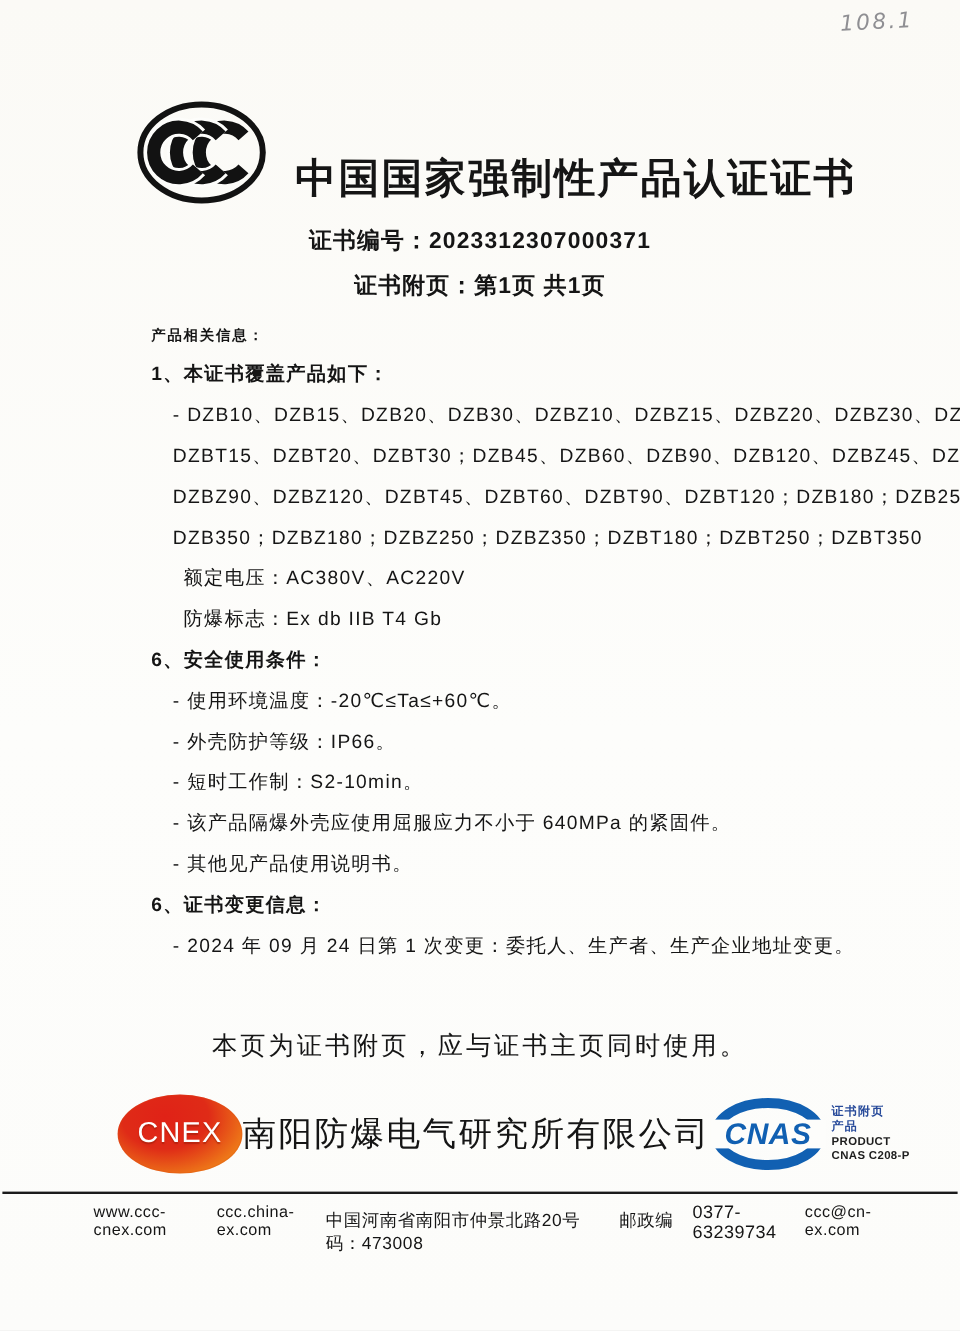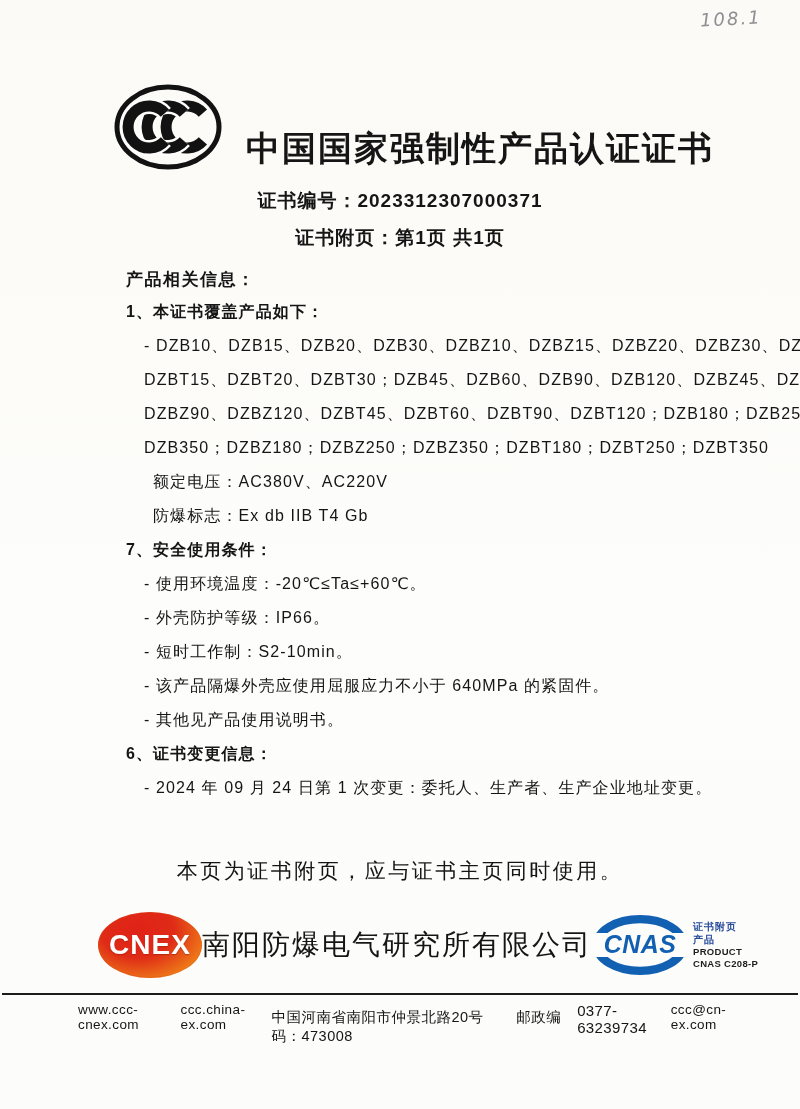--- a/index.html
+++ b/index.html
@@ -27,21 +27,21 @@
     font-size:34px;font-weight:700;letter-spacing:2px;
     white-space:nowrap;
   }
   .certline{
     text-align:center;font-weight:700;font-size:19px;letter-spacing:1px;
   }
   .certline.first{margin-top:16px;}
   .certline.second{margin-top:11px;}
   .body{margin:12px 0 0 126px;}
   .section-title{
-    font-size:17px;font-weight:700;letter-spacing:1.5px;height:32px;
+    font-size:12px;font-weight:700;letter-spacing:1.5px;height:32px;
     display:flex;align-items:center;
   }
   .bline{
     height:34px;display:flex;align-items:center;
     font-size:16px;letter-spacing:1.1px;white-space:nowrap;
   }
   .ind0{margin-left:0;font-weight:bold;}
   .ind1{margin-left:18px;}
   .ind2{margin-left:27px;}
   .notice{
@@ -52,21 +52,21 @@
     display:flex;align-items:center;justify-content:space-between;
     margin:26px 58px 0 98px;height:68px;
   }
   .cnex-logo{
     width:104px;height:66px;border-radius:50%;
     background:radial-gradient(ellipse at 38% 28%,#e02217 0%,#df2b17 40%,#ec6f18 72%,#f6a71d 100%);
     display:flex;align-items:center;justify-content:center;flex:0 0 auto;
     box-shadow:0 0 0 1px rgba(220,80,20,.25) inset;
   }
   .cnex-logo span{
-    color:#ffffff;font-weight:700;font-size:28px;letter-spacing:1px;
+    color:#ffffff;font-weight:400;font-size:24px;letter-spacing:1px;
     text-shadow:0 1px 1px rgba(150,30,10,.55);
   }
   .org-name{
     font-size:28px;font-weight:400;letter-spacing:2px;white-space:nowrap;
   }
   .cnas-group{display:flex;align-items:center;gap:5px;flex:0 0 auto;}
   .cnas-logo{width:96px;height:60px;}
   .cnas-caption{display:flex;flex-direction:column;line-height:1.3;}
   .cnas-cn{color:#274a9a;font-size:10px;font-weight:700;letter-spacing:1px;}
   .cnas-en{color:#1d1d1d;font-size:9.5px;font-weight:700;letter-spacing:.3px;}
@@ -108,21 +108,21 @@
 
   <div class="body">
     <div class="section-title">产品相关信息：</div>
     <div class="bline ind0">1、本证书覆盖产品如下：</div>
     <div class="bline ind1">- DZB10、DZB15、DZB20、DZB30、DZBZ10、DZBZ15、DZBZ20、DZBZ30、DZBT10、</div>
     <div class="bline ind1">DZBT15、DZBT20、DZBT30；DZB45、DZB60、DZB90、DZB120、DZBZ45、DZBZ60、</div>
     <div class="bline ind1">DZBZ90、DZBZ120、DZBT45、DZBT60、DZBT90、DZBT120；DZB180；DZB250；</div>
     <div class="bline ind1">DZB350；DZBZ180；DZBZ250；DZBZ350；DZBT180；DZBT250；DZBT350</div>
     <div class="bline ind2">额定电压：AC380V、AC220V</div>
     <div class="bline ind2">防爆标志：Ex db IIB T4 Gb</div>
-    <div class="bline ind0">7、安全使用条件：</div>
+    <div class="bline ind0">6、安全使用条件：</div>
     <div class="bline ind1">- 使用环境温度：-20℃≤Ta≤+60℃。</div>
     <div class="bline ind1">- 外壳防护等级：IP66。</div>
     <div class="bline ind1">- 短时工作制：S2-10min。</div>
     <div class="bline ind1">- 该产品隔爆外壳应使用屈服应力不小于 640MPa 的紧固件。</div>
     <div class="bline ind1">- 其他见产品使用说明书。</div>
     <div class="bline ind0">6、证书变更信息：</div>
     <div class="bline ind1">- 2024 年 09 月 24 日第 1 次变更：委托人、生产者、生产企业地址变更。</div>
   </div>
 
   <div class="notice">本页为证书附页，应与证书主页同时使用。</div>

